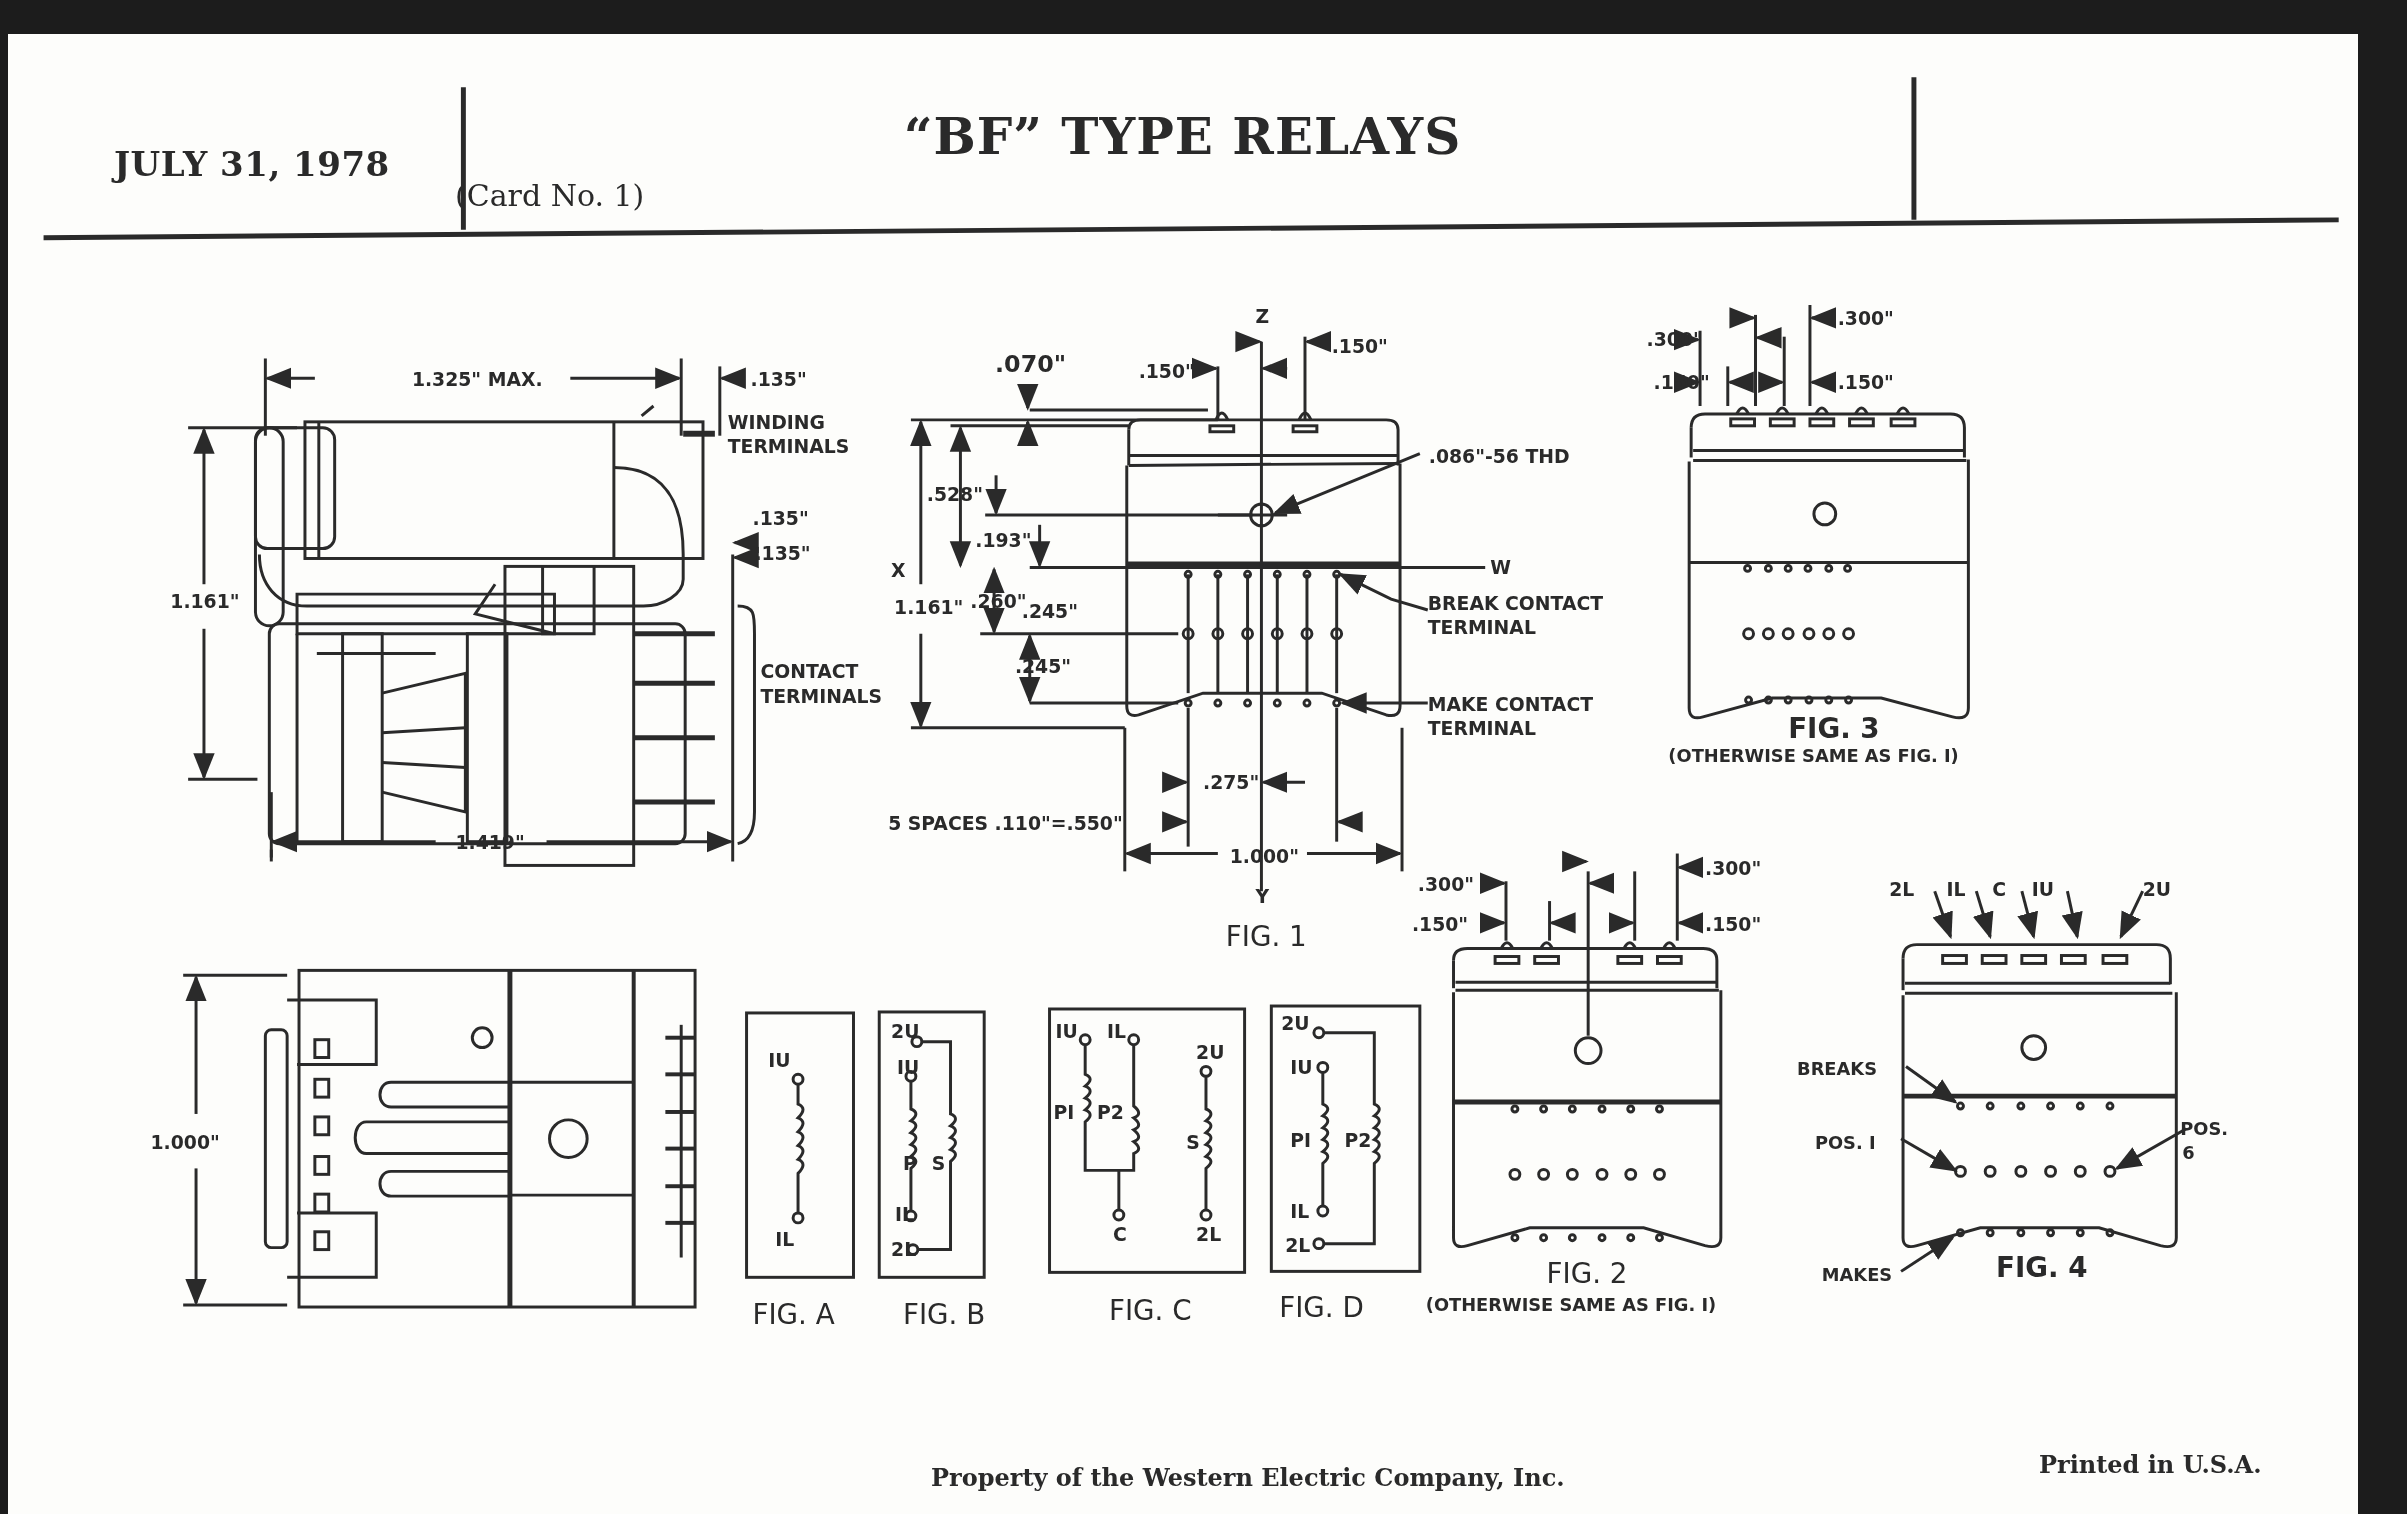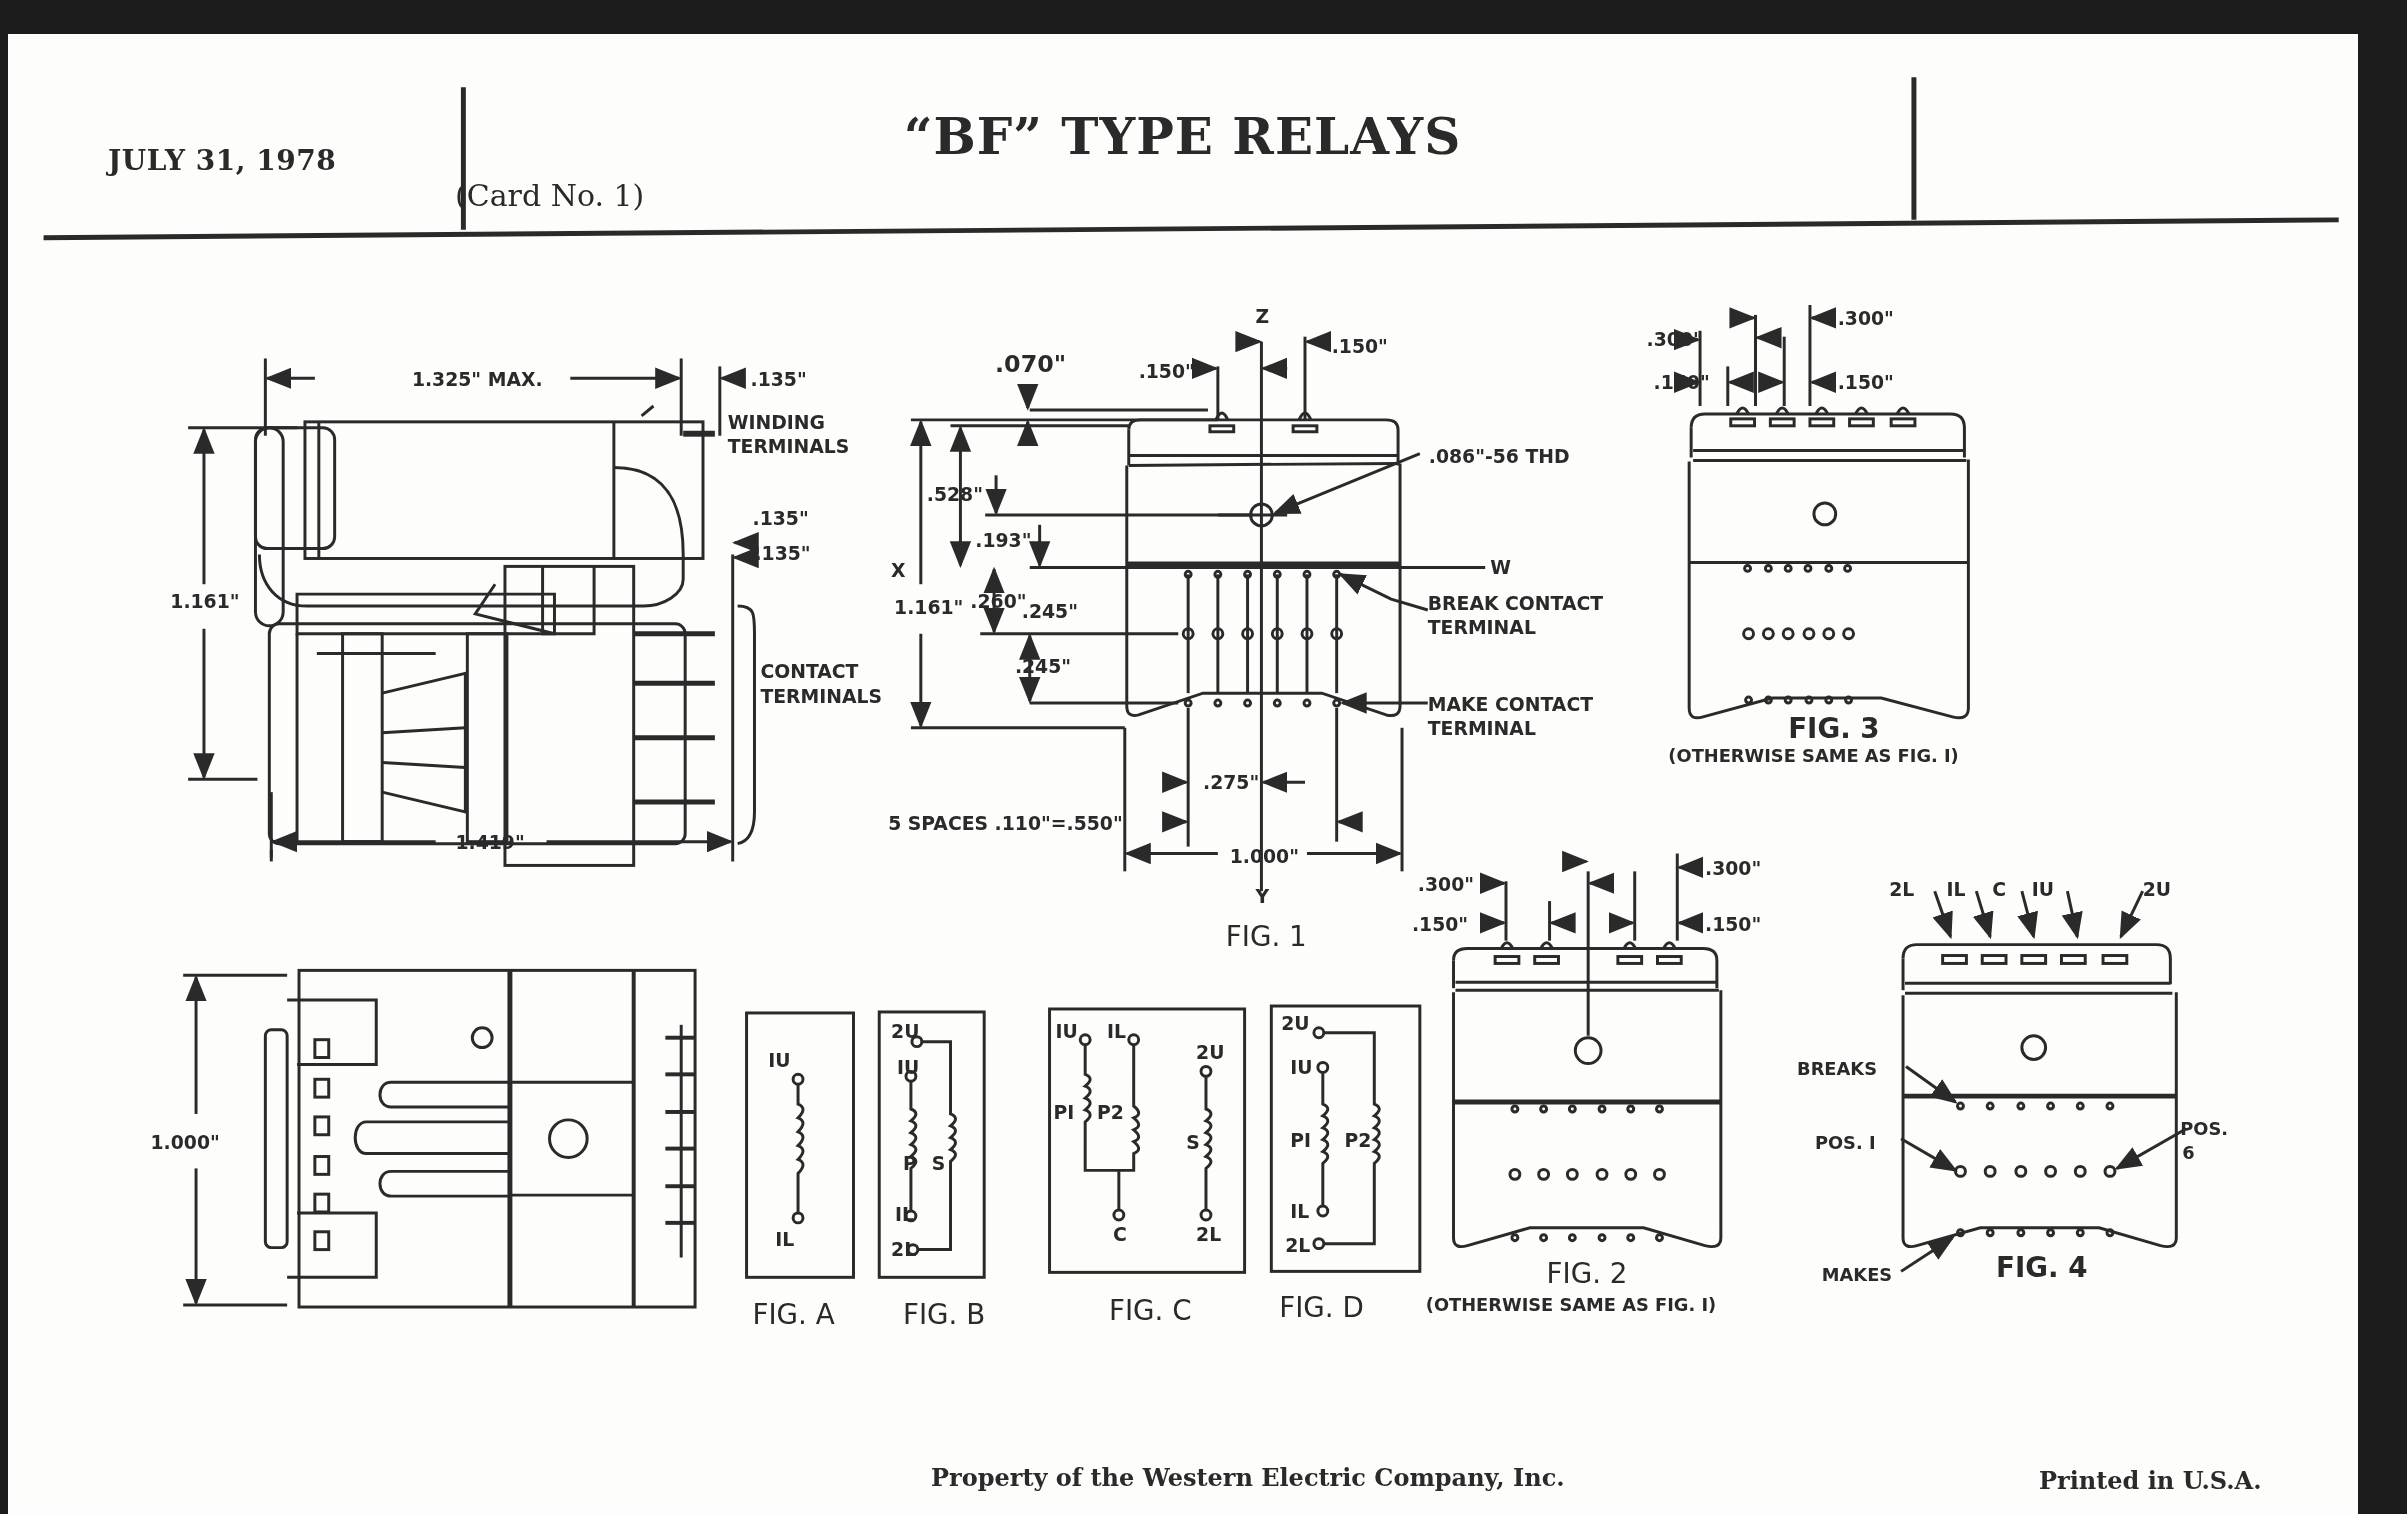--- a/index.html
+++ b/index.html
@@ -1,24 +1,24 @@
 <!DOCTYPE html>
 <html><head>
 <meta charset="utf-8">
 <style>
   html,body{margin:0;padding:0;}
   body{width:2408px;height:1515px;background:#1c1c1c;position:relative;overflow:hidden;}
   #card{position:absolute;left:8px;top:34px;width:2350px;height:1485px;background:#fdfdfb;}
   .serif{font-family:"DejaVu Serif","Liberation Serif",serif;font-weight:bold;color:#2a2a2a;}
   .draw{font-family:"DejaVu Sans","Liberation Sans",sans-serif;font-weight:bold;fill:#2a2a2a;}
-  #hdr-date{position:absolute;left:108px;top:144px;font-size:28px;letter-spacing:0.5px;}
+  #hdr-date{position:absolute;left:114px;top:144px;font-size:34px;letter-spacing:0.5px;}
   #hdr-title{position:absolute;left:455px;width:1455px;top:107px;text-align:center;font-size:50px;letter-spacing:1px;}
   #hdr-sub{position:absolute;left:455px;width:1455px;top:178px;text-align:left;font-size:30px;font-weight:normal;}
   #foot-left{position:absolute;left:931px;top:1463px;font-size:24px;}
-  #foot-right{position:absolute;left:2039px;top:1450px;font-size:24px;margin-top:16px;}
+  #foot-right{position:absolute;left:2039px;top:1450px;font-size:24px;}
   svg#drawing{position:absolute;left:0;top:0;}
 </style>
 </head>
 <body>
 
 <div id="card"></div>
 
 <div id="hdr-date" class="serif">JULY 31, 1978</div>
 <div id="hdr-title" class="serif">“BF” TYPE RELAYS</div>
 <div id="hdr-sub" class="serif">(Card No. 1)</div>

